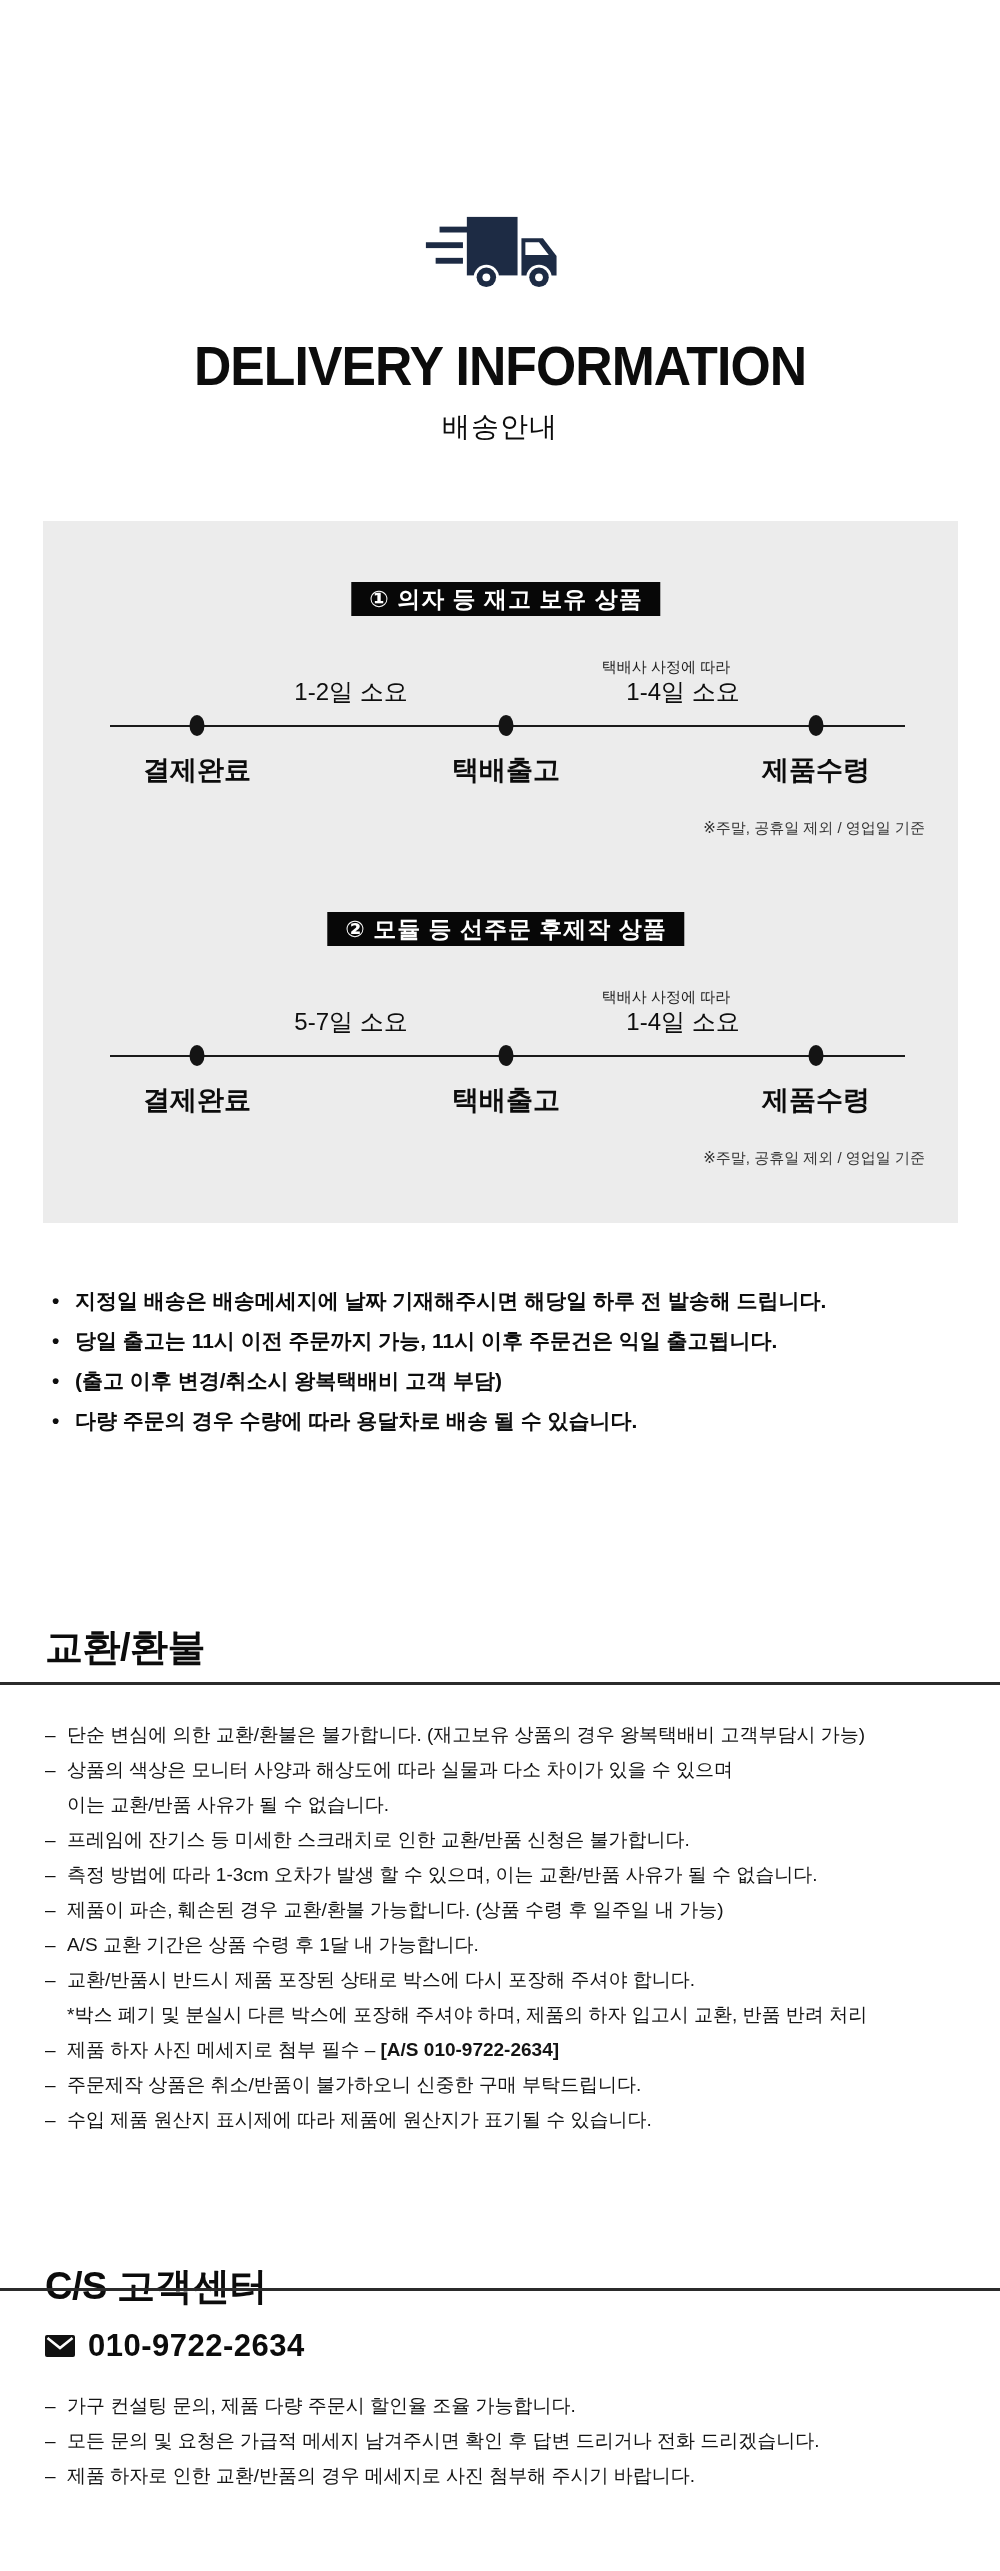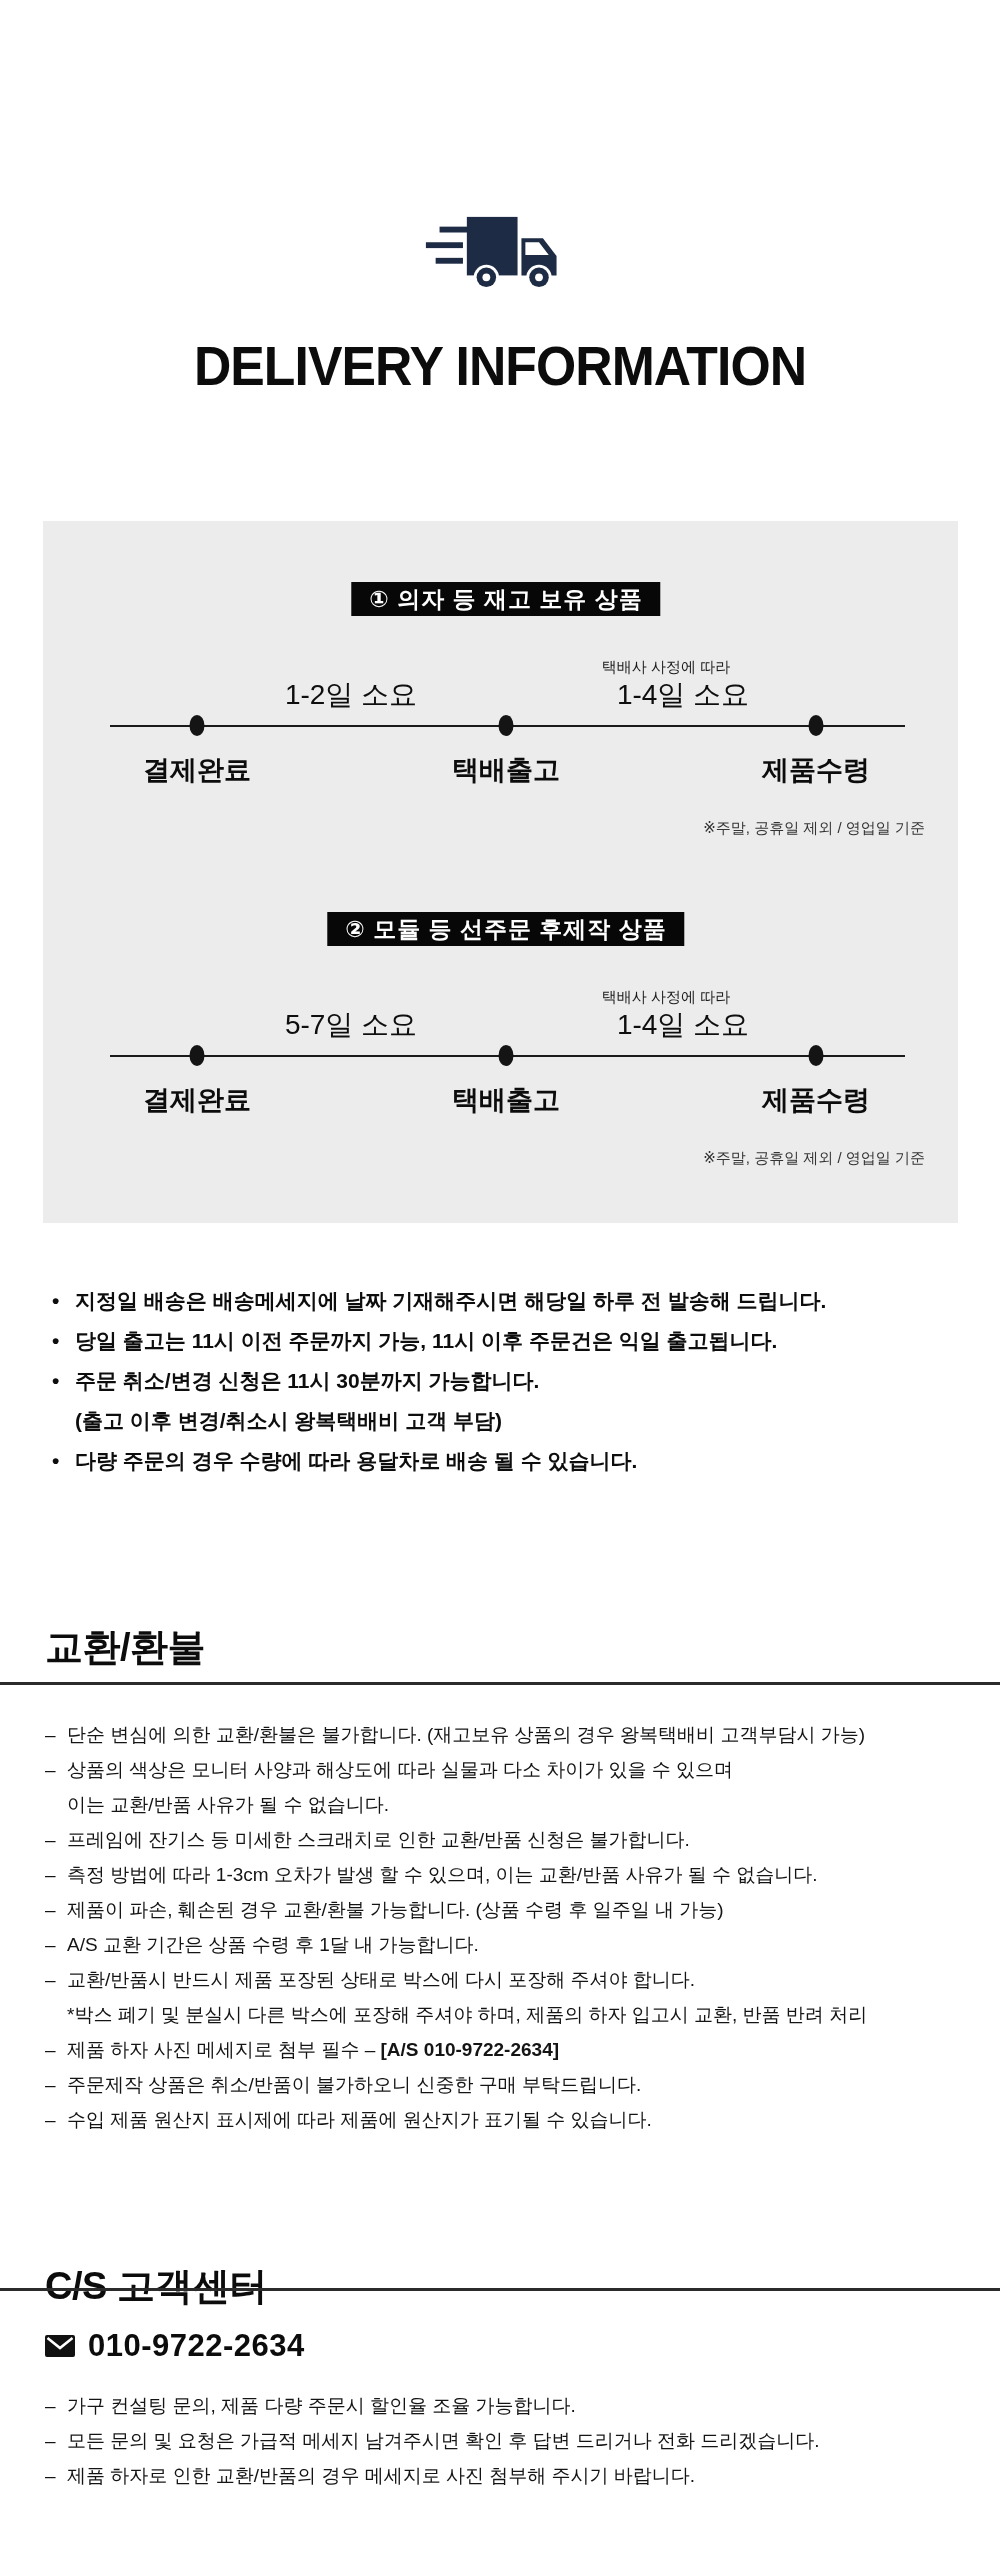--- a/index.html
+++ b/index.html
@@ -30,21 +30,21 @@
     background:#070707; color:#ffffff; white-space:nowrap;
     font-size:23px; font-weight:700; line-height:34px; height:34px;
     padding:0 18px; letter-spacing:1px;
   }
   .carrier-note{
     position:absolute; left:623px; top:76px; transform:translateX(-50%);
     font-size:15px; font-weight:500; white-space:nowrap; color:#1a1a1a;
   }
   .duration{
     position:absolute; top:94px; transform:translateX(-50%);
-    font-size:28px; font-weight:500; white-space:nowrap; color:#0e0e0e;
+    font-size:24px; font-weight:500; white-space:nowrap; color:#0e0e0e;
   }
   .duration.d1{left:308px;}
   .duration.d2{left:640px;}
   .tl-line{position:absolute; left:67px; top:143px; width:795px; height:2px; background:#1a1a1a;}
   .tl-dot{
     position:absolute; top:133px; width:15px; height:21px; border-radius:50%;
     background:#141414; transform:translateX(-50%);
   }
   .tl-dot.p1{left:154px;} .tl-dot.p2{left:463px;} .tl-dot.p3{left:773px;}
   .step-label{
@@ -104,20 +104,21 @@
         <circle cx="66" cy="66" r="13" fill="#ffffff"></circle>
         <circle cx="66" cy="66" r="10" fill="#1d2b44"></circle>
         <circle cx="66" cy="66" r="4" fill="#ffffff"></circle>
         <circle cx="120" cy="66" r="13" fill="#ffffff"></circle>
         <circle cx="120" cy="66" r="10" fill="#1d2b44"></circle>
         <circle cx="120" cy="66" r="4" fill="#ffffff"></circle>
       </g>
     </svg>
   </div>
   <div class="page-title">DELIVERY INFORMATION</div>
+  <div class="page-subtitle">배송안내</div>
 
   <div class="panel">
 
     <div class="tl-section s1">
       <div class="badge">① 의자 등 재고 보유 상품</div>
       <div class="carrier-note">택배사 사정에 따라</div>
       <div class="duration d1">1-2일 소요</div>
       <div class="duration d2">1-4일 소요</div>
       <div class="tl-line"></div>
       <div class="tl-dot p1"></div>
@@ -149,21 +150,20 @@
     <li>
       <span class="marker">•</span>
       <span class="line">지정일 배송은 배송메세지에 날짜 기재해주시면 해당일 하루 전 발송해 드립니다.</span>
     </li>
     <li>
       <span class="marker">•</span>
       <span class="line">당일 출고는 11시 이전 주문까지 가능, 11시 이후 주문건은 익일 출고됩니다.</span>
     </li>
     <li>
       <span class="marker">•</span>
-      <span class="line">주문 취소/변경 신청은 11시 30분까지 가능합니다.</span>
       <span class="line">(출고 이후 변경/취소시 왕복택배비 고객 부담)</span>
     </li>
     <li>
       <span class="marker">•</span>
       <span class="line">다량 주문의 경우 수량에 따라 용달차로 배송 될 수 있습니다.</span>
     </li>
   </ul>
 
   <div class="sec-heading h-exchange">교환/환불</div>
   <div class="divider div1"></div>

